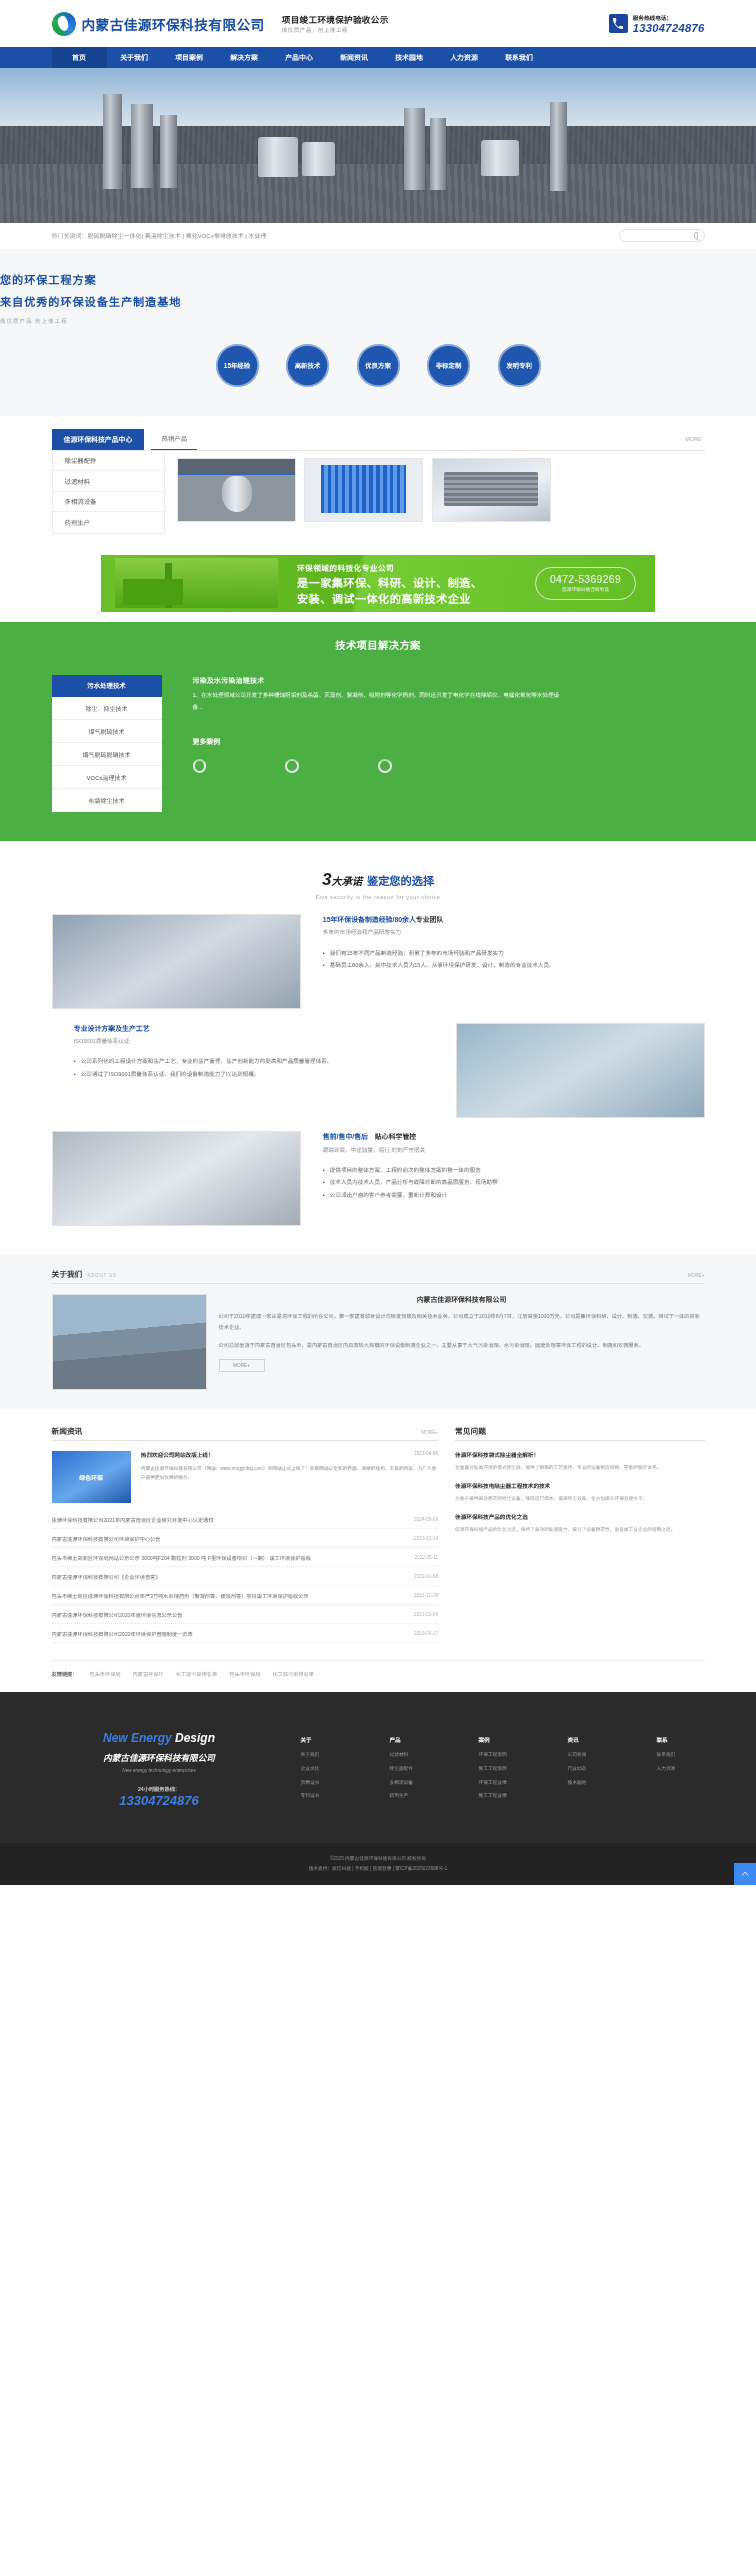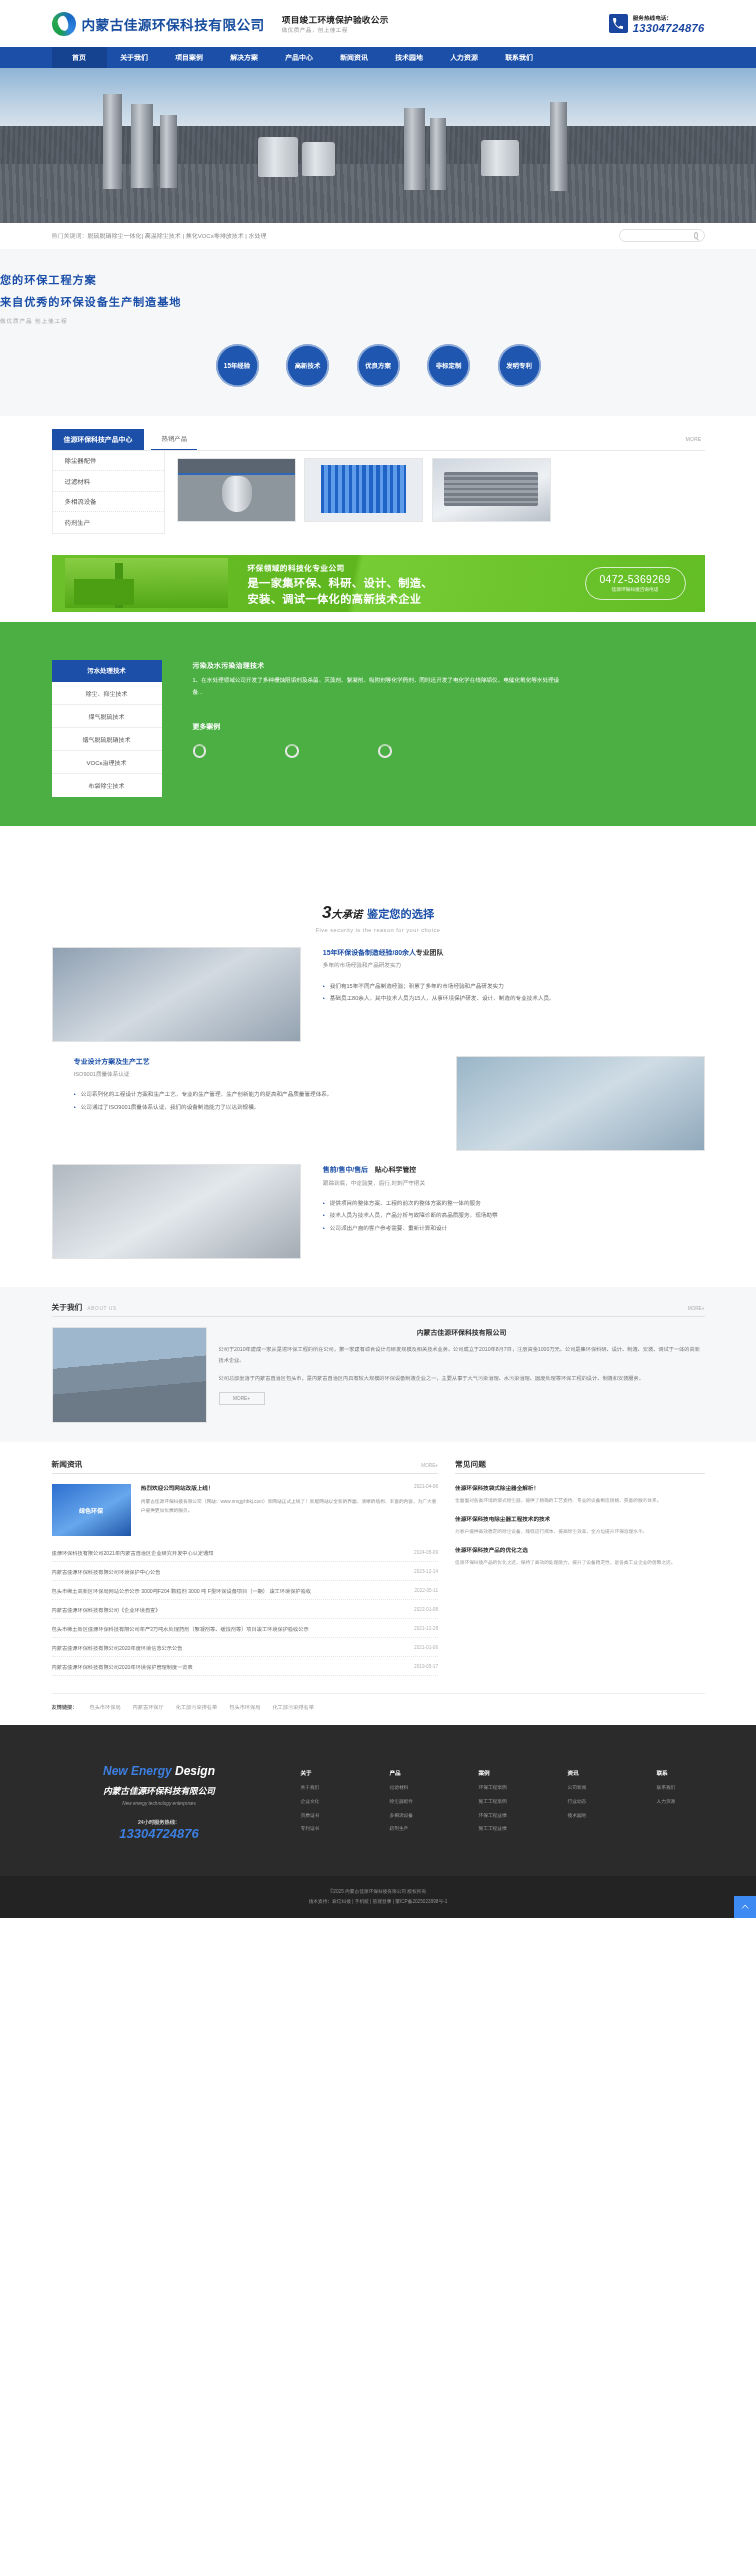--- a/index.html
+++ b/index.html
@@ -103,21 +103,21 @@
   .pimg1::after { content:""; position:absolute; left:0; top:24%; width:100%; height:1.7px; background:#2f68b8; }
   .pimg2 { width:100%; height:100%; background:#e9edf2; position:relative; }
   .pimg2::before { content:""; position:absolute; left:14%; top:10%; width:72%; height:78%;
     background:repeating-linear-gradient(90deg,#1f63c7 0 3.4px,#5e9be8 3.4px 6.9px); }
   .pimg3 { width:100%; height:100%; background:linear-gradient(160deg,#cfd6de,#eef1f4 55%,#b8c0c9);
     position:relative; }
   .pimg3::before { content:""; position:absolute; left:10%; top:22%; width:80%; height:54%;
     background:repeating-linear-gradient(0deg,#767d86 0 2.6px,#9aa1a9 2.6px 5.2px); border-radius:1.7px; }
 
   
-  .greencta { height:57px; margin:12px auto 0; width:653px; position:relative; overflow:hidden;
+  .greencta { height:57px; margin:12px auto 0; width:554px; position:relative; overflow:hidden;
     background:linear-gradient(100deg,#6cc12a 0%,#5eb61f 46%,#76cc34 47%,#63bd25 100%); }
   .greencta .photo { position:absolute; left:13.7px; top:3.4px; bottom:3.4px; width:163px;
     background:linear-gradient(180deg,#8ed049,#4fa414); opacity:.85; }
   .greencta .photo::before { content:""; position:absolute; left:50px; top:5.2px; width:7.7px; height:45px;
     background:#3f8f10; }
   .greencta .photo::after { content:""; position:absolute; left:8.6px; bottom:3.4px; width:60px; height:26px;
     background:#47990f; }
   .cta-text { position:absolute; left:196px; top:7.7px; color:#fff; }
   .cta-small { font-size:7.7px; font-weight:bold; letter-spacing:0.4px; }
   .cta-big { font-size:11.2px; font-weight:bold; line-height:1.45; margin-top:1.7px; letter-spacing:0.4px; }
@@ -139,21 +139,21 @@
   .sol-item:last-child { border-bottom:0; }
   .sol-right { flex:1; padding-left:31px; color:#fff; }
   .sol-right h4 { font-size:6.9px; font-weight:bold; letter-spacing:0.3px; }
   .sol-right p { font-size:5.6px; line-height:2.1; margin-top:5.2px; max-width:369px; opacity:.97; }
   .sol-more { font-size:6.9px; font-weight:bold; color:#fff; margin-top:22.3px; cursor:pointer; }
   .spin-row { display:flex; gap:79px; margin-top:13.7px; }
   .spin { width:13.7px; height:13.7px; border-radius:50%; border:2.6px solid #e8e8e8; border-top-color:#b7d8b2; }
 
   
   .promise { padding:29px 0 15.5px; text-align:center; }
-  .promise .line1 { font-size:17px; font-weight:bold; font-style:italic; color:#222; display:inline-block;margin-top:48px; }
+  .promise .line1 { font-size:17px; font-weight:bold; font-style:italic; color:#222; display:inline-block; }
   .promise .line1 .blue { color:#1b4fa8; font-size:11.2px; font-style:normal; }
   .promise .line1 .mid { font-size:10.3px; }
   .promise .line2 { font-size:5.6px; color:#a9a9a9; margin-top:4.3px; letter-spacing:0.5px; }
   .prow { width:653px; margin:0 auto; display:flex; align-items:flex-start; padding:13.7px 0 0; }
   .prow.rev { flex-direction:row-reverse; }
   .pshot { width:249px; height:95px; flex:0 0 auto;
     background:linear-gradient(150deg,#8fa0b2,#d3dae1 50%,#94a2b0); border:0.9px solid #e3e3e3; }
   .pshot.g { background:linear-gradient(150deg,#9ab6c8,#cfdce5 50%,#8fa8bb); }
   .pshot.h { background:linear-gradient(150deg,#b0b8c0,#e3e8ec 50%,#a3abb4); }
   .ptext { flex:1; padding:0 22.3px; text-align:left; }
@@ -350,20 +350,21 @@
       <div>安装、调试一体化的高新技术企业</div>
     </div>
   </div>
   <div class="cta-phone">
     <div class="num">0472-5369269</div>
     <div class="lbl">佳源环保科技咨询电话</div>
   </div>
 </div>
 
 <div class="sol">
+  <h2>技术项目解决方案</h2>
   <div class="sol-body">
     <div class="sol-list">
       <div class="head">污水处理技术</div>
       <div class="sol-item">除尘、抑尘技术</div>
       <div class="sol-item">煤气脱硫技术</div>
       <div class="sol-item">烟气脱硫脱硝技术</div>
       <div class="sol-item">VOCs治理技术</div>
       <div class="sol-item">布袋除尘技术</div>
     </div>
     <div class="sol-right">

